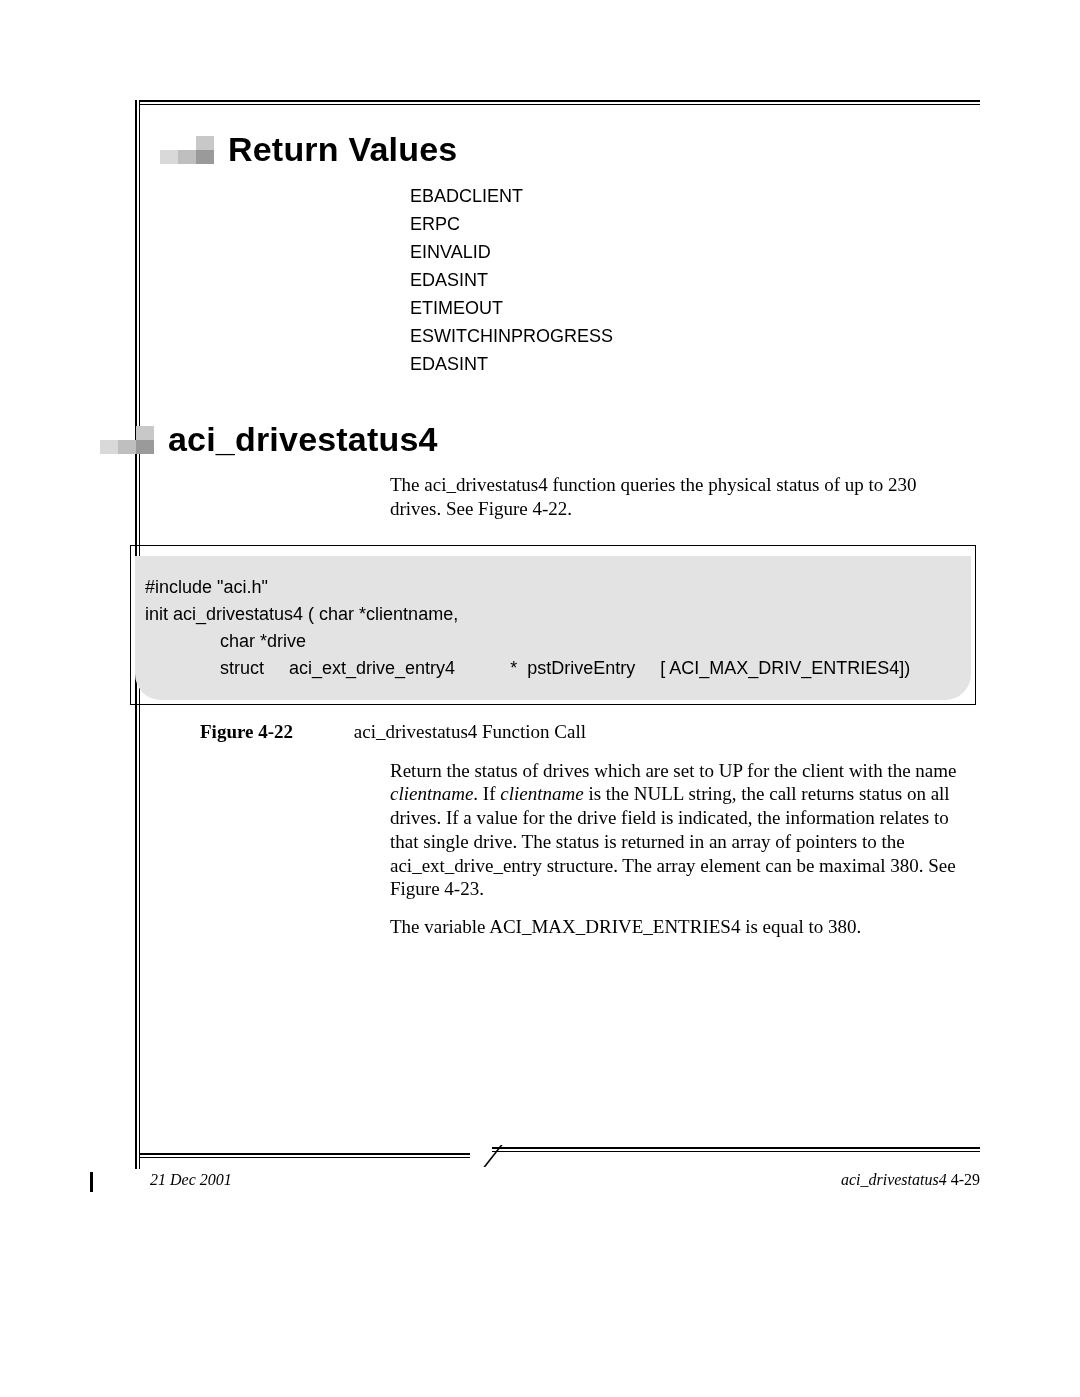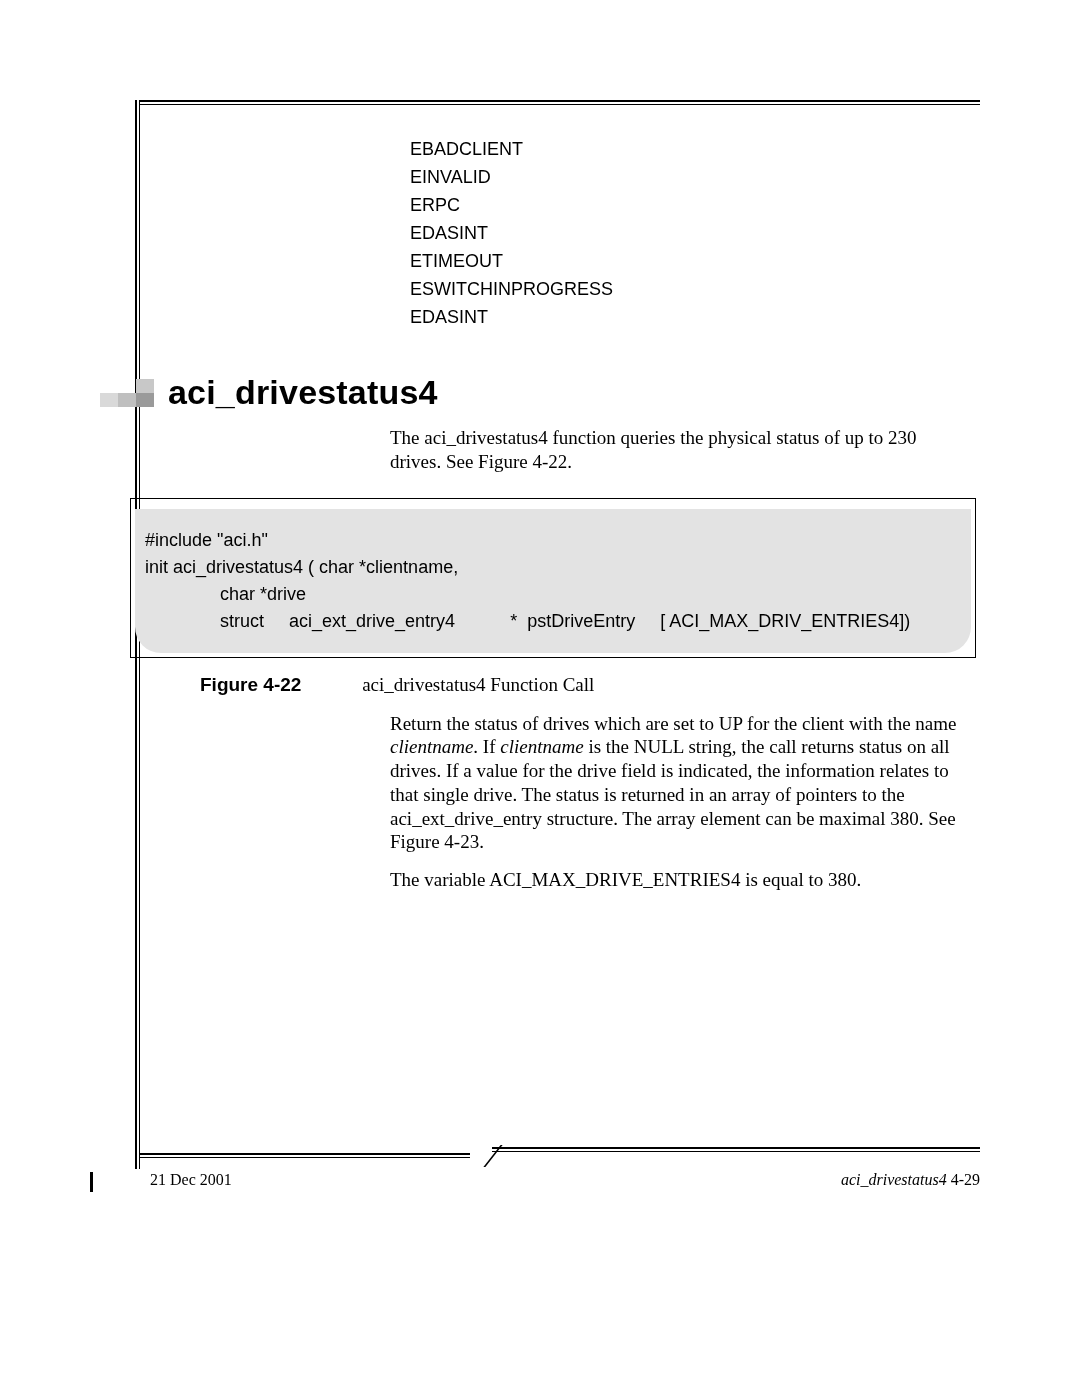--- a/index.html
+++ b/index.html
@@ -127,21 +127,21 @@
     color: #000;
     overflow: hidden;
   }
   .fig-caption {
     margin-top: 16px;
     margin-left: 40px;
     font-size: 19px;
   }
   .fig-caption .lab {
     font-weight: 700;
-    font-family: Liberation Sans, sans-serif;
+    font-family: Liberation Serif, serif;
     margin-right: 56px;
   }
   .after-code {
     margin-top: 16px;
   }
   .footer-ornament{
     position:absolute;
     left:140px;
     right:100px;
     bottom:232px;
@@ -166,21 +166,21 @@
   }
   .footer-meta {
     position:absolute;
     left:150px;
     right:100px;
     bottom:208px;
     display:flex;
     justify-content:space-between;
     font-size:16px;
   }
-  .footer-meta .date { }
+  .footer-meta .date { font-style: italic; }
   .footer-meta .pgref { font-style: italic; }
   .footer-meta .pgnum { font-style: normal; }
   .revbar {
     position:absolute;
     left:90px;
     bottom:205px;
     width:3px;
     height:20px;
     background:#000;
   }
@@ -193,28 +193,37 @@
     <div class="line1"></div>
     <div class="line2"></div>
   </div>
   <div class="left-rule">
     <div class="l1"></div>
       <div class="l2"></div>
   </div>
 
   <div class="content">
 
+    <div class="sec-head">
+      <span class="head-icon">
+        <span class="sq a"></span>
+          <span class="sq b"></span>
+          <span class="sq c"></span>
+          <span class="sq d"></span>
+      </span>
+      <span class="sec-title big">Return Values</span>
+    </div>
 
     <div class="body-col">
 
 
       <div class="errlist">
         <div>EBADCLIENT</div>
+        <div>ERPC</div>
         <div>EINVALID</div>
-        <div>ERPC</div>
         <div>EDASINT</div>
         <div>ETIMEOUT</div>
         <div>ESWITCHINPROGRESS</div>
         <div>EDASINT</div>
       </div>
     </div>
 
     <div class="section2">
       <div class="sec-head" style="margin-left:-60px;">
         <span class="head-icon">

